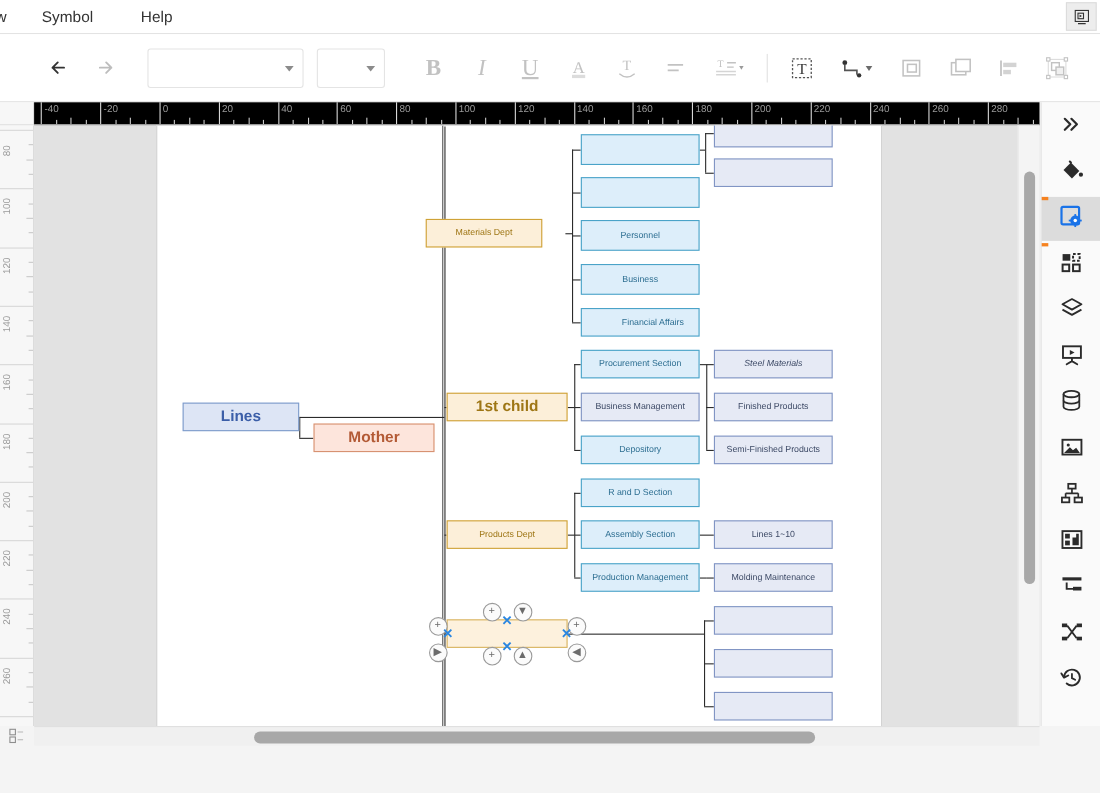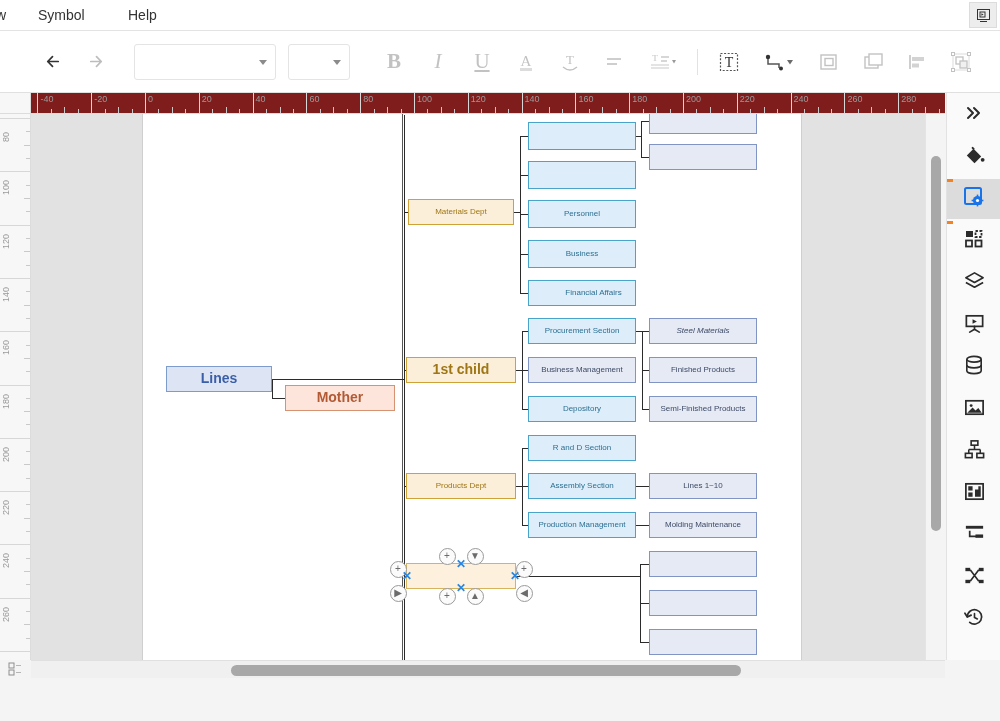--- a/index.html
+++ b/index.html
@@ -61,21 +61,21 @@
   .sel-font { width: 142px; margin-left: 16px; }
   .sel-size { width: 62px; margin-left: 12px; }
 
   
   .ruler-corner {
     position: absolute; left: 0; top: 93px; width: 31px; height: 21px;
     background: #f7f7f7; border-right: 1px solid #dcdcdc; border-bottom: 1px solid #dcdcdc;
   }
   .ruler-h {
     position: absolute; left: 31px; top: 93px; width: 914px; height: 21px;
-    background: #7f1d1d; border-bottom: 1px solid #dcdcdc; overflow: hidden;
+    background: #000000; border-bottom: 1px solid #dcdcdc; overflow: hidden;
   }
   .ruler-v {
     position: absolute; left: 0; top: 114px; width: 31px; height: 546px;
     background: #f7f7f7; border-right: 1px solid #dcdcdc; overflow: hidden;
   }
   .rh-tick { position: absolute; bottom: 0; width: 1px; background: #c9c9c9; }
   .rh-tick.major { height: 21px; background: #d7d7d7; }
   .rh-tick.mid   { height: 6px; }
   .rh-tick.minor { height: 4px; }
   .rh-lab {
@@ -503,21 +503,21 @@
         <div class="conn h" style="left: 605px; top: 372px; width: 13px;"></div>
         <div class="conn h" style="left: 605px; top: 411px; width: 6px;"></div>
         <div class="conn h" style="left: 611px; top: 411px; width: 0px;"></div>
         <div class="conn h" style="left: 611px; top: 411px; width: 7px;"></div>
         <div class="node n-father" style="left: 135px; top: 252px; width: 106px; height: 26px;">
           <span>Lines</span>
         </div>
         <div class="node n-mother" style="left: 254px; top: 271px; width: 110px; height: 26px;">
           <span>Mother</span>
         </div>
-        <div class="node n-gold" style="left: 377px; top: 85px; width: 106px; height: 26px;">
+        <div class="node n-gold" style="left: 356px; top: 85px; width: 106px; height: 26px;">
           <span>Materials Dept</span>
         </div>
         <div class="node n-gold n-1st" style="left: 375px; top: 243px; width: 110px; height: 26px;">
           <span>1st child</span>
         </div>
         <div class="node n-gold" style="left: 375px; top: 359px; width: 110px; height: 26px;">
           <span>Products Dept</span>
         </div>
         <div class="node n-gold n-sel" style="left: 375px; top: 449px; width: 110px; height: 26px;">
           <span></span>

